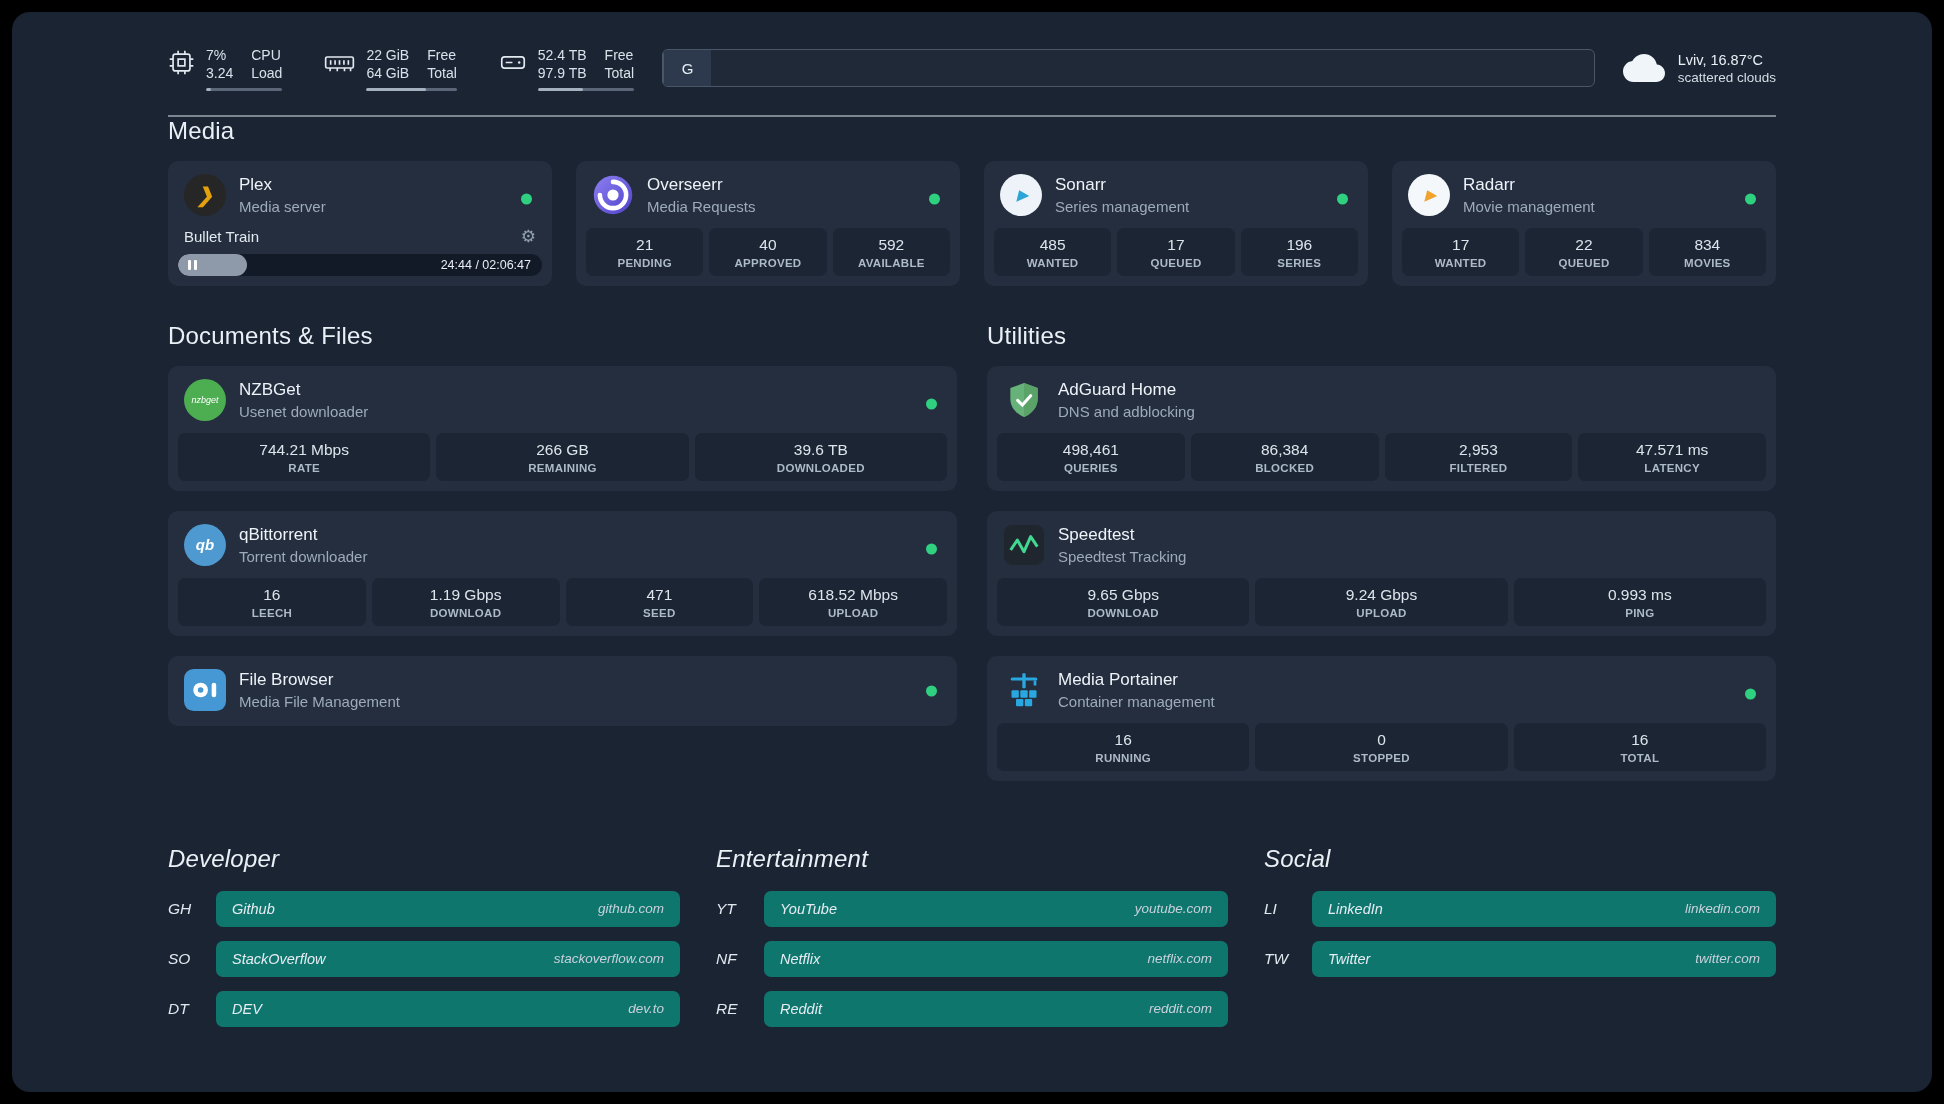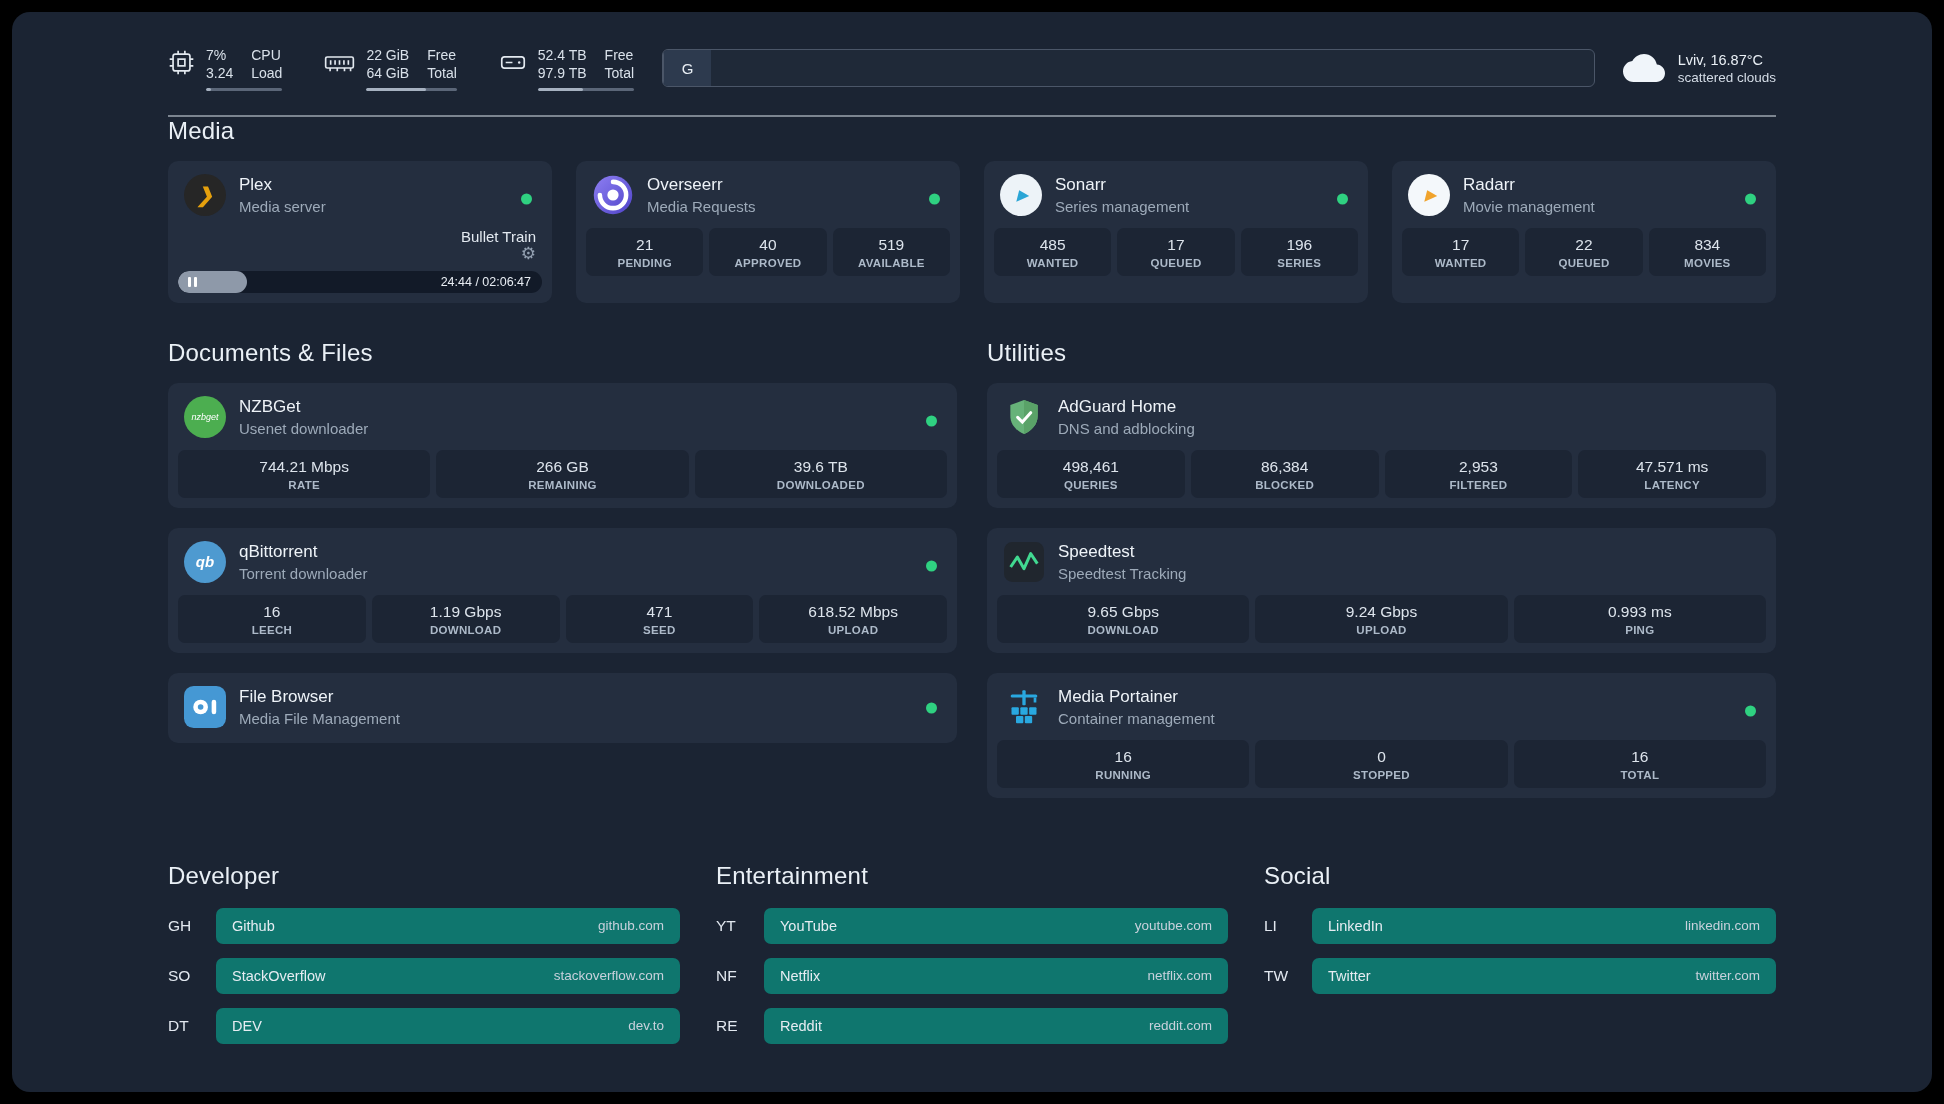--- a/index.html
+++ b/index.html
@@ -93,39 +93,39 @@
   }
 
   .stats { display:flex; gap:6px; }
   .stat { flex:1; background:#1c2534; border-radius:7px; text-align:center; padding:8px 4px 7px; }
   .stat .v { font-size:15.5px; color:#dde4ec; }
   .stat .l { font-size:11.5px; font-weight:700; color:#adbac9; margin-top:3px; letter-spacing:.3px; }
 
   
   .player-top {
     display:flex; justify-content:space-between; align-items:flex-end;
-    padding:0 6px 9px; font-size:15px; color:#e3e9f0;flex-direction:column;
+    padding:0 6px 9px; font-size:15px; color:#e3e9f0;
   }
   .gear { color:#93a0b1; font-size:17px; cursor:pointer; line-height:1; }
   .player-bar {
     position:relative; height:22px; border-radius:12px;
     background:#121a28; overflow:hidden; cursor:pointer;
   }
   .player-fill { position:absolute; left:0; top:0; bottom:0; background:#8e99a9; border-radius:12px; }
   .pause { position:absolute; left:10px; top:50%; transform:translateY(-50%); display:flex; gap:3px; cursor:pointer; }
   .pause i { width:3px; height:10px; background:#fff; border-radius:1px; display:block; }
   .ptime { position:absolute; right:11px; top:50%; transform:translateY(-50%); font-size:12.5px; color:#e8edf3; }
 
   
   .cols { display:grid; grid-template-columns:1fr 1fr; gap:30px; margin-top:36px; align-items:start; }
   .col .card { margin-bottom:20px; }
   .col .card:last-child { margin-bottom:0; }
 
   
-  .bookmarks { display:grid; grid-template-columns:1fr 1fr 1fr; gap:36px; margin-top:64px; align-items:start; }
+  .bookmarks { display:grid; grid-template-columns:1fr 1fr 1fr; gap:36px; margin-top:64px; align-items:start;font-style:italic; }
   .bgroup h2 { margin-bottom:18px; }
   .brow { display:flex; align-items:center; margin-bottom:14px; }
   .brow:last-child { margin-bottom:0; }
   .abbr { width:48px; font-size:15.5px; color:#e2e8f0; flex:none; }
   .bpill {
     flex:1; display:flex; justify-content:space-between; align-items:center;
     background:#0f766e; border-radius:7px; height:36px; padding:0 16px;
     font-size:14.5px; color:#e6ecf2; text-decoration:none; cursor:pointer;
   }
   .bpill .domain { color:#c8d1dc; font-size:13.5px; }
@@ -292,21 +292,21 @@
         <div class="stats">
           <div class="stat">
             <div class="v">21</div>
             <div class="l">PENDING</div>
           </div>
           <div class="stat">
             <div class="v">40</div>
             <div class="l">APPROVED</div>
           </div>
           <div class="stat">
-            <div class="v">519</div>
+            <div class="v">592</div>
             <div class="l">AVAILABLE</div>
           </div>
         </div>
       </div>
 
       <div class="card">
         <div class="card-header">
           <span class="icon sonarr">
               <i>▶</i>
             </span>

